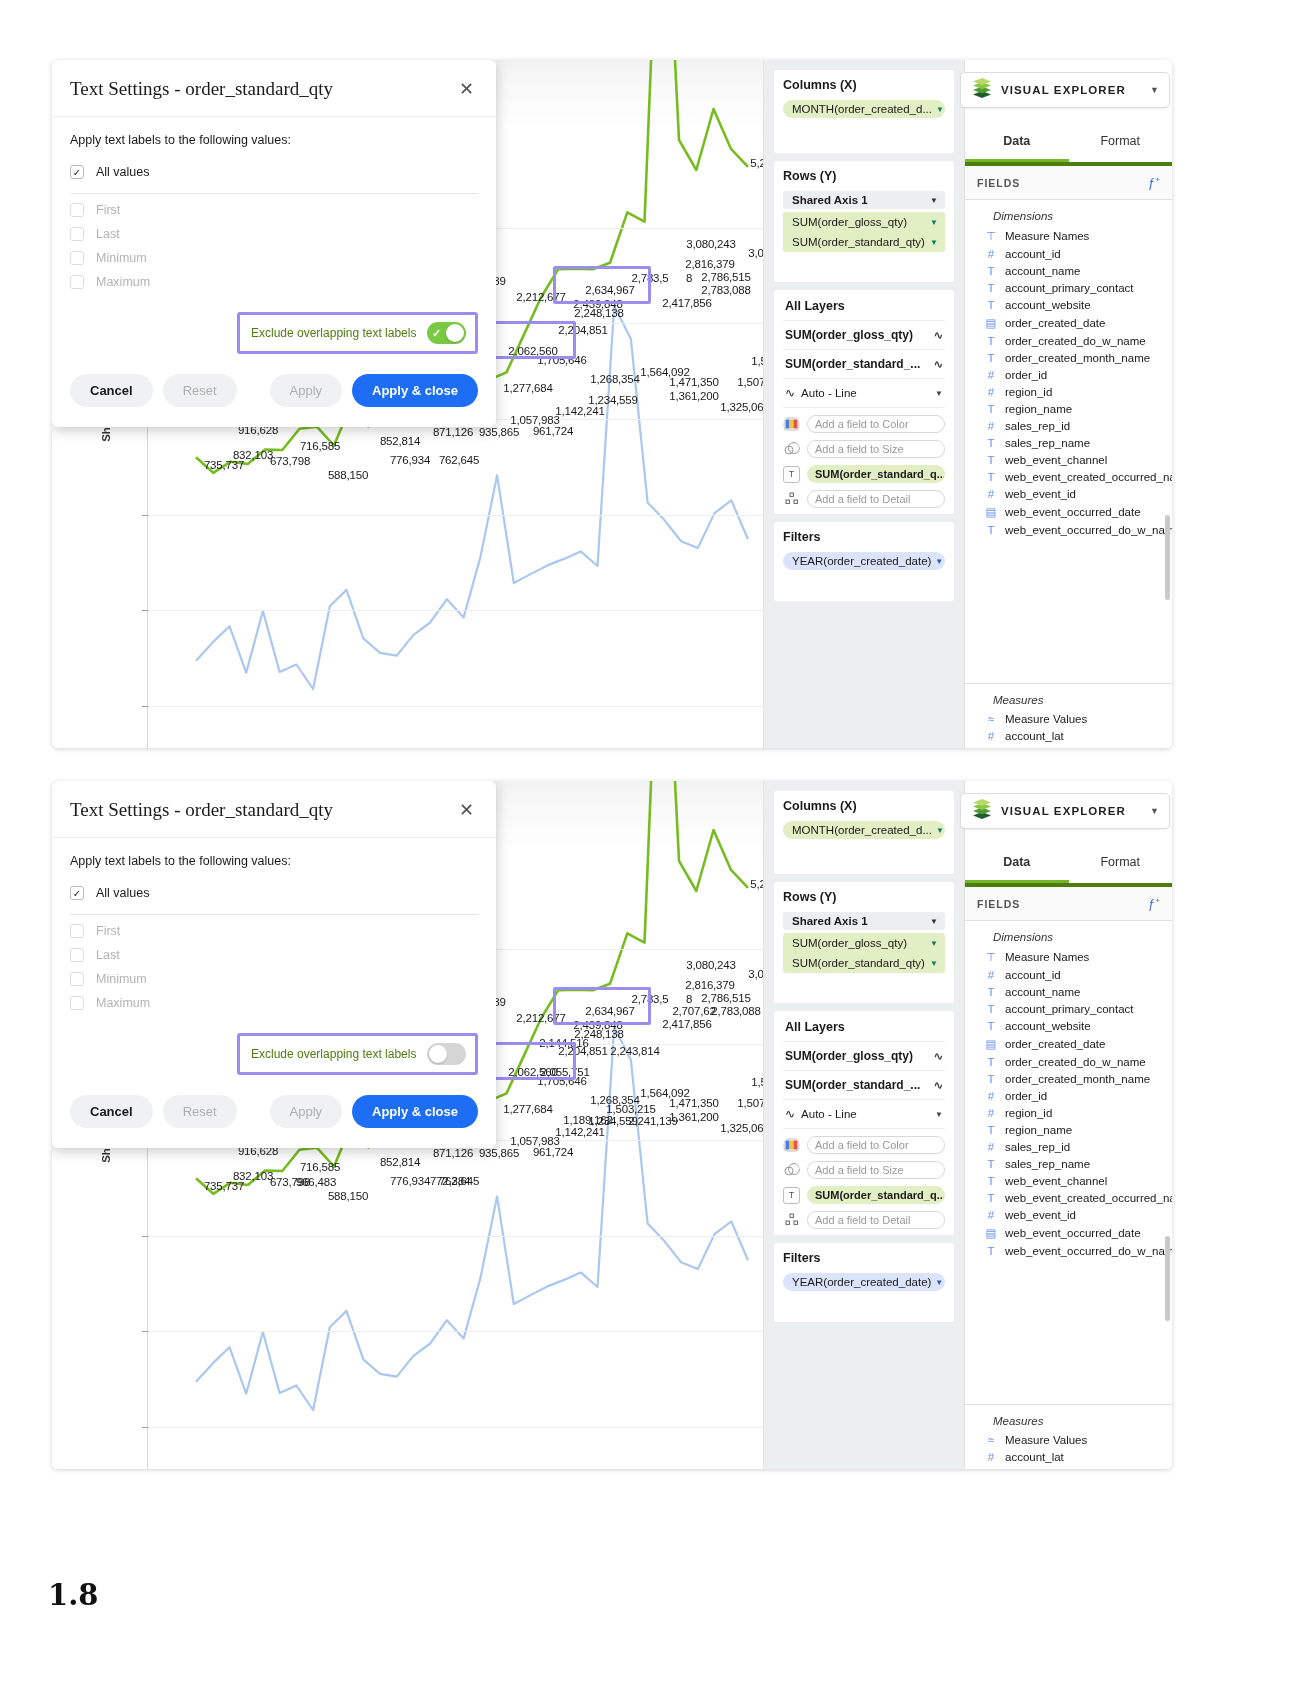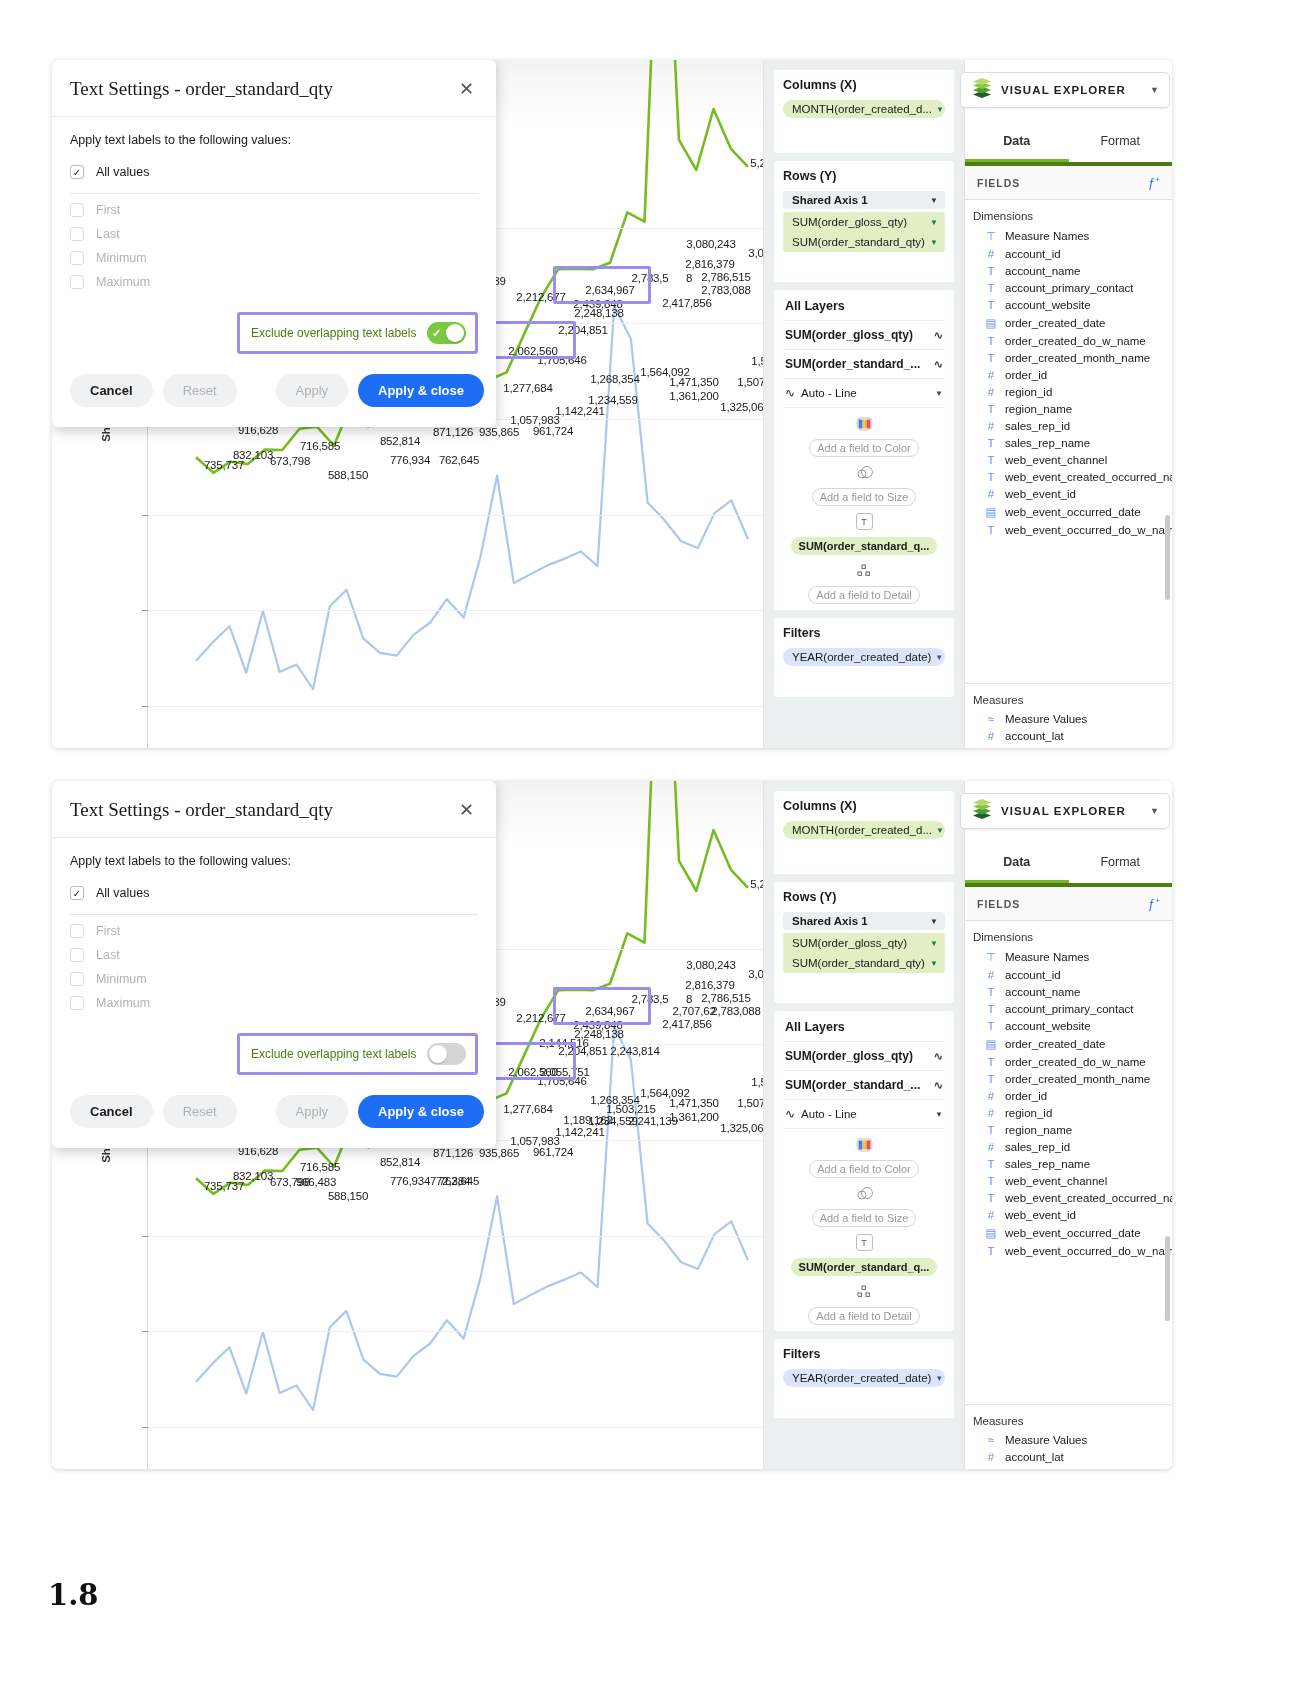--- a/index.html
+++ b/index.html
@@ -109,21 +109,21 @@
   .row-line:last-child { border-bottom:none; }
   .row-line .spark { color:#444; font-size:11px; }
   .marktype {
     display:flex; align-items:center; gap:6px;
     font-size:11.5px; color:#1a1a1a; padding:7px 2px;
     border-bottom:1px solid #ececec;
   }
   .marktype .sp { font-size:12px; }
   .mt-caret { margin-left:auto; font-size:8px; color:#444; }
   .enc-row {
-    display:flex; align-items:center; gap:7px; margin-top:7px;flex-direction:column;
+    display:flex; align-items:center; gap:7px; margin-top:7px;
   }
   .enc-icon {
     width:17px; height:17px; border-radius:50%;
     border:1px solid #bdbdbd;
     display:flex; align-items:center; justify-content:center;
     font-size:9px; color:#555; flex:none; overflow:hidden;
   }
   .enc-icon.sq { border-radius:3px; }
   .enc-icon.plain { border:none; }
   .enc-field {
@@ -166,21 +166,21 @@
     font-size:12.5px; color:#333;
   }
   .tab.active { font-weight:bold; box-shadow:inset 0 -3px 0 #76b82a; }
   .fields-hdr {
     display:flex; align-items:center; justify-content:space-between;
     padding:9px 12px; border-bottom:1px solid #e1e1e1;
     background:#fafafa;
   }
   .fields-hdr .t { font-size:10.5px; letter-spacing:1px; color:#555; font-weight:bold; }
   .fx { font-size:13px; color:#3f6fd8; }
-  .group-label { font-size:11.5px; color:#333; padding:10px 12px 4px 8px; }
+  .group-label { font-size:11.5px; color:#333; padding:10px 12px 4px 28px;font-style:italic; }
   .field {
     display:flex; align-items:center; gap:8px;
     padding:2.5px 12px 2.5px 20px;
     font-size:11.5px; color:#1a1a1a; white-space:nowrap; overflow:hidden;
   }
   .ficon { width:12px; text-align:center; color:#6b8ff0; font-size:11.5px; flex:none; }
   .measures-sect {
     position:absolute; left:0; right:0; bottom:0;
     border-top:1px solid #e1e1e1; padding-bottom:4px; background:#fff;
   }
@@ -233,21 +233,21 @@
   .toggle.off { background:#d5d5d5; justify-content:flex-start; padding-left:3px; }
   .toggle .knob {
     position:absolute; top:2px; width:18px; height:18px; border-radius:50%;
     background:#fff; box-shadow:0 1px 2px rgba(0,0,0,0.2);
   }
   .toggle.on .knob { right:2px; }
   .toggle.off .knob { left:2px; }
   .toggle .tick { font-size:11px; color:#fff; font-weight:bold; z-index:2; }
   .dlg-foot {
     display:flex; align-items:center; gap:10px;
-    padding:14px 12px 20px 18px;
+    padding:14px 18px 20px 18px;
   }
   .btn {
     border-radius:18px; font-size:13px; padding:9px 20px; text-align:center;
     white-space:nowrap;
   }
   .btn.grey { background:#f0f1f3; color:#1a1a1a; font-weight:bold; }
   .btn.greyd { background:#f0f1f3; color:#b0b0b0; }
   .btn.primary { background:#1e6ef5; color:#fff; font-weight:bold; }
   .spacer { flex:1; }
 

